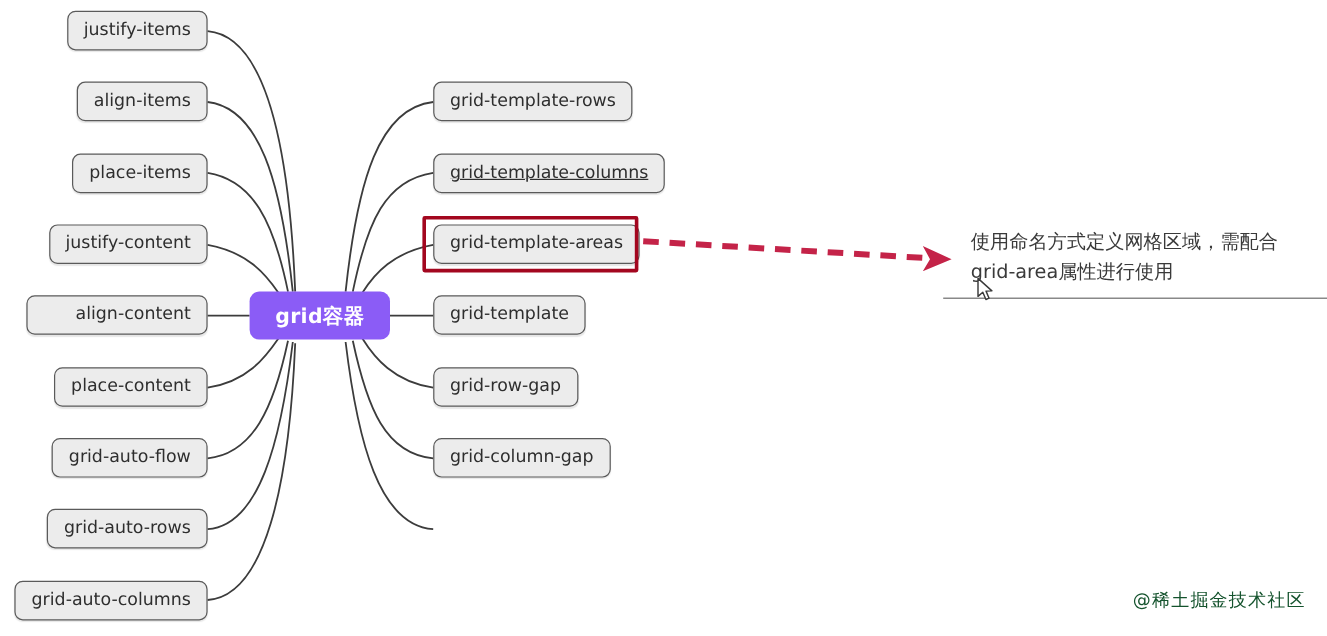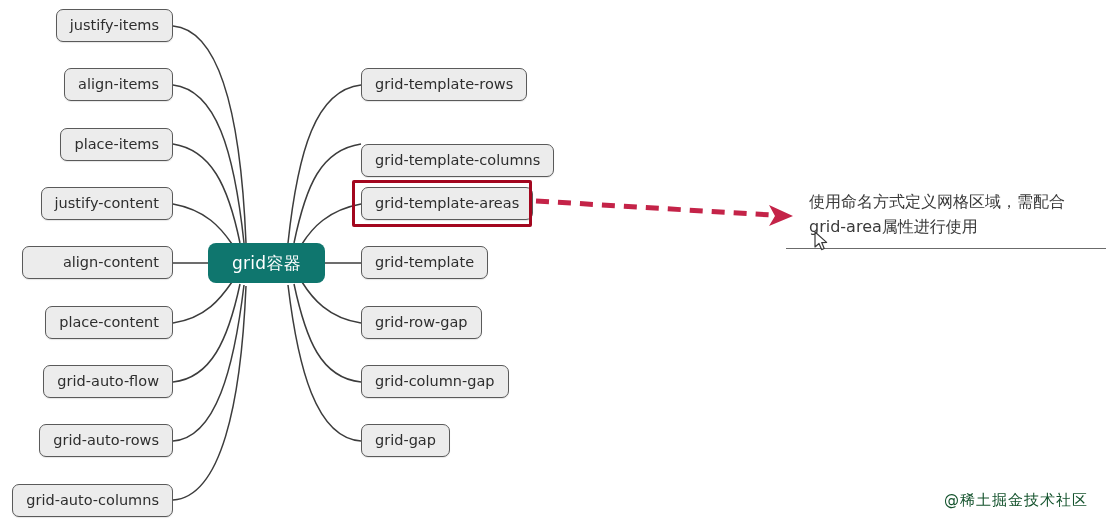--- a/index.html
+++ b/index.html
@@ -28,26 +28,26 @@
     white-space:nowrap;
     padding:0 13px;
     height:33px;
     box-shadow:0 1px 1px rgba(0,0,0,.10);
   }
   .node.left{text-align:center;}
   .node.right{text-align:right;}
 
   .root{
     position:absolute;
-    background:#0f766e;
+    background:#8b5cf6;
     border:none;
     border-radius:8px;
     color:#ffffff;
     font-size:17px;
-    font-weight:normal;
+    font-weight:bold;
     display:flex;
     align-items:center;
     justify-content:center;
     white-space:nowrap;
     height:40px;
     letter-spacing:.3px;
   }
 
   .highlight-box{
     position:absolute;
@@ -114,26 +114,25 @@
   <div class="node left" style="right:949px;top:187px;">justify-content</div>
   <div class="node left" style="right:949px;top:246px;padding-left:40px;">align-content</div>
   <div class="node left" style="right:949px;top:306px;">place-content</div>
   <div class="node left" style="right:949px;top:365px;">grid-auto-flow</div>
   <div class="node left" style="right:949px;top:424px;">grid-auto-rows</div>
   <div class="node left" style="right:949px;top:484px;">grid-auto-columns</div>
 
   <div class="root" style="left:192px;top:243px;width:117px;">grid容器</div>
 
   <div class="node right" style="left:345px;top:68px;">grid-template-rows</div>
-  <div class="node right" style="left:345px;top:144px;">grid-template-columns</div>
+  <div class="node right" style="left:345px;top:128px;text-decoration:underline;">grid-template-columns</div>
   <div class="node right" style="left:345px;top:187px;">grid-template-areas</div>
   <div class="node right" style="left:345px;top:246px;">grid-template</div>
   <div class="node right" style="left:345px;top:306px;">grid-row-gap</div>
   <div class="node right" style="left:345px;top:365px;">grid-column-gap</div>
-  <div class="node right" style="left:345px;top:424px;">grid-gap</div>
 
   <div class="highlight-box" style="left:336px;top:180px;width:180px;height:47px;"></div>
 
   <svg style="position:absolute;left:515px;top:180px;width:275px;height:60px;" viewBox="0 0 275 60" xmlns="http://www.w3.org/2000/svg">
     <line x1="5" y1="21" x2="240" y2="35" stroke="#c42348" stroke-width="5" stroke-dasharray="13 9" stroke-linecap="butt"></line>
     <path d="M238,25 L262,36 L238,46 L244,36 Z" fill="#c42348"></path>
   </svg>
 
   <div class="annotation" style="left:793px;top:190px;">使用命名方式定义网格区域，需配合
 grid-area属性进行使用</div>

